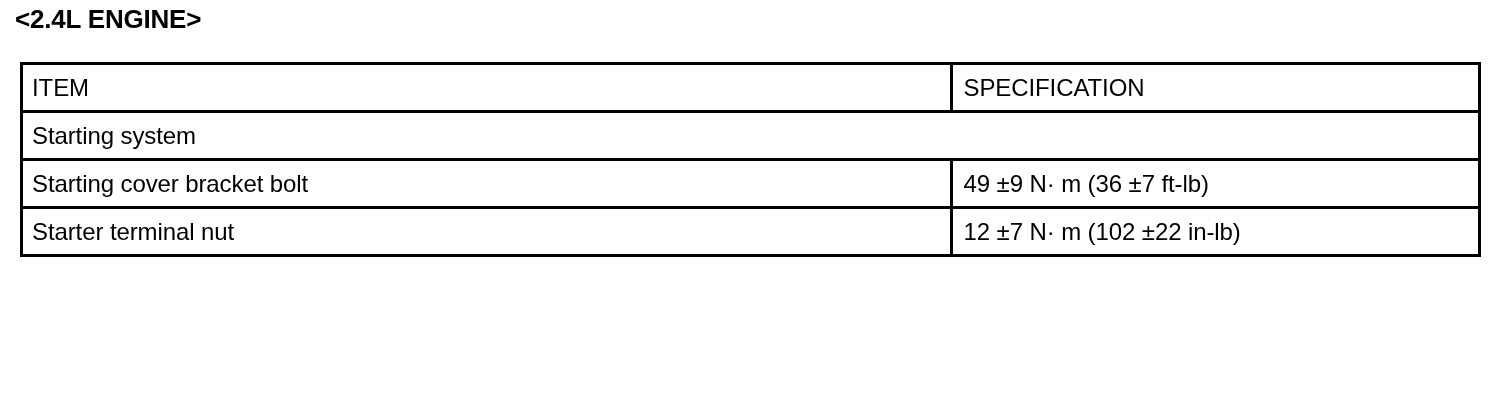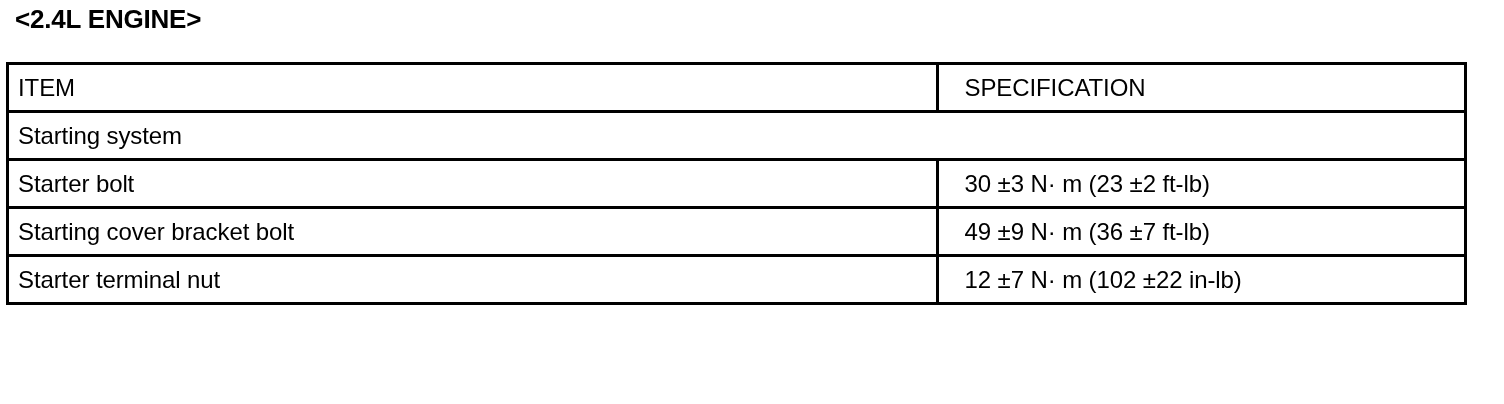--- a/index.html
+++ b/index.html
@@ -30,21 +30,21 @@
     font-size: 26px;
     font-weight: bold;
     letter-spacing: -0.2px;
     line-height: 34px;
     white-space: nowrap;
   }
 
   
   .spec-table-wrap {
     position: absolute;
-    left: 6px;
+    left: 20px;
     top: 62px;
     width: 1461px;
     box-sizing: border-box;
     border: 3px solid #000000;
     background: #ffffff;
   }
 
   table.spec-table {
     border-collapse: collapse;
     table-layout: fixed;
@@ -72,21 +72,21 @@
   table.spec-table tr:last-child td {
     border-bottom: 0;
   }
 
   
   table.spec-table td.cell-item {
     border-right: 3px solid #000000;
   }
 
   table.spec-table td.cell-spec {
-    padding-left: 26px;
+    padding-left: 11px;
   }
 
   
   table.spec-table tr.header-row td {
     font-weight: normal;
   }
 
   
   table.spec-table tr.section-row td {
     font-weight: normal;
@@ -111,24 +111,20 @@
         <tr class="header-row">
           <td class="cell-item">ITEM</td>
           <td class="cell-spec">SPECIFICATION</td>
         </tr>
 
         <tr class="section-row">
           <td colspan="2">Starting system</td>
         </tr>
 
 
-        <tr>
-          <td class="cell-item">Starter bolt</td>
-          <td class="cell-spec">30 ±3 N·  m (23 ±2 ft-lb)</td>
-        </tr>
 
 
         <tr>
           <td class="cell-item">Starting cover bracket bolt</td>
           <td class="cell-spec">49 ±9 N·  m (36 ±7 ft-lb)</td>
         </tr>
 
         <tr>
           <td class="cell-item">Starter terminal nut</td>
           <td class="cell-spec">12 ±7 N·  m (102 ±22 in-lb)</td>

